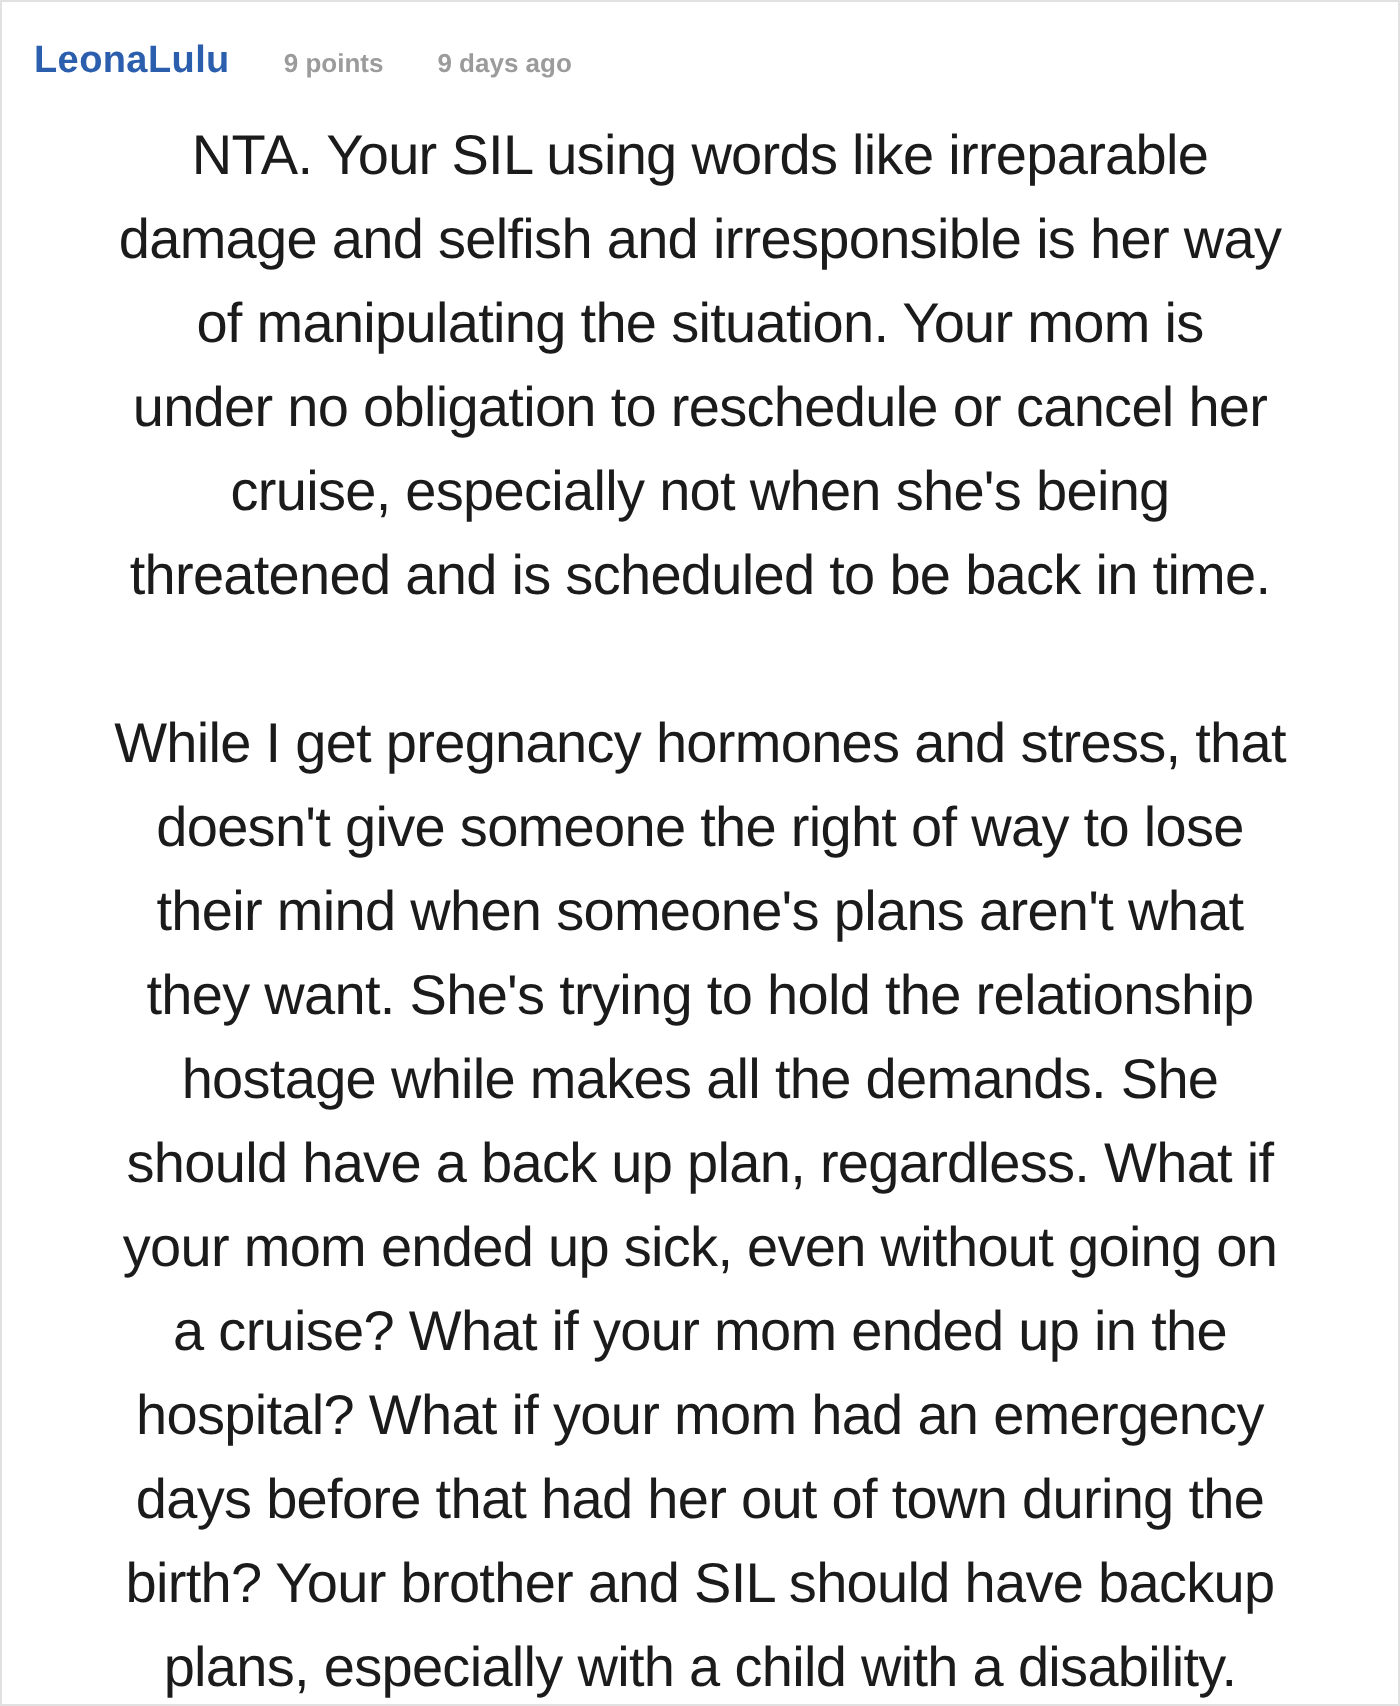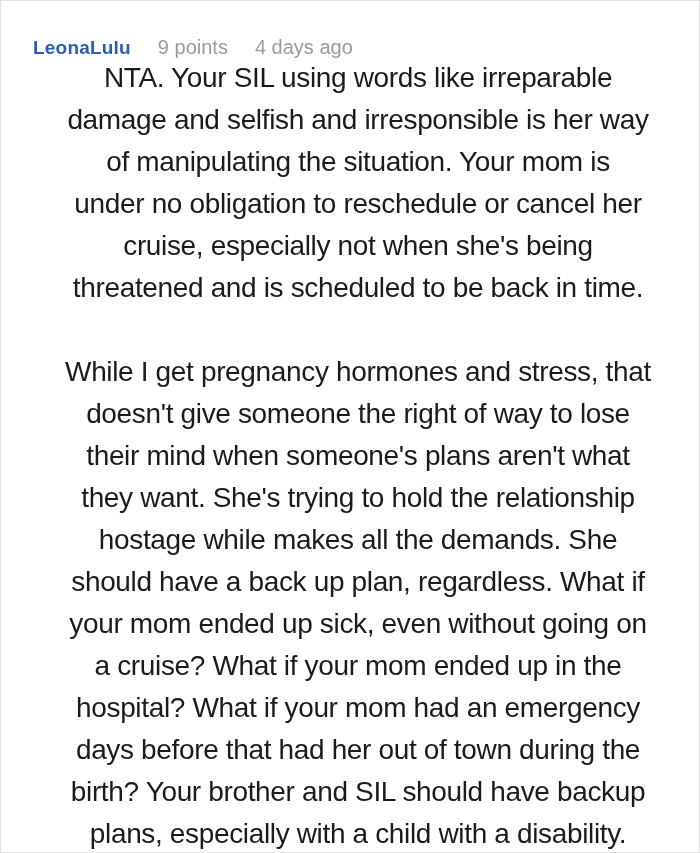--- a/index.html
+++ b/index.html
@@ -16,42 +16,41 @@
     background: #fff;
     width: 700px;
     height: 853px;
     overflow: hidden;
   }
   .comment-card {
     width: 700px;
     height: 853px;
     background: var(--card-bg);
     border: 1px solid var(--card-border);
-    padding: 17px 16px 10px 32px;
+    padding: 17px 16px 10px 16px;
     font-family: "Liberation Sans", sans-serif;
   }
   .comment-header {
     display: flex;
     align-items: baseline;
     line-height: 26px;
     height: 26px;
   }
   .username {
     color: var(--username);
     font-size: 19px;
     font-weight: 700;
     text-decoration: none;
     letter-spacing: 0.2px;
     cursor: pointer;
   }
   .meta {
     color: var(--meta);
-    font-size: 20px;
-    font-weight: 400;
-    margin-top: 16px;
+    font-size: 13px;
+    font-weight: 700;
   }
   .meta.points { margin-left: 27px; }
   .meta.time { margin-left: 27px; }
   .comment-body {
     margin-top: 13px;
     color: var(--body-text);
     font-size: 28px;
     line-height: 42px;
     letter-spacing: -0.35px;
   }
@@ -64,21 +63,21 @@
     margin-top: 42px; 
   }
 </style>
 </head>
 <body>
 
 <div class="comment-card">
   <div class="comment-header">
     <a class="username">LeonaLulu</a>
     <span class="meta points">9 points</span>
-    <span class="meta time">4 days ago</span>
+    <span class="meta time">9 days ago</span>
   </div>
   <div class="comment-body">
     <p>NTA. Your SIL using words like irreparable
 damage and selfish and irresponsible is her way
 of manipulating the situation. Your mom is
 under no obligation to reschedule or cancel her
 cruise, especially not when she's being
 threatened and is scheduled to be back in time.</p>
     <p>While I get pregnancy hormones and stress, that
 doesn't give someone the right of way to lose

